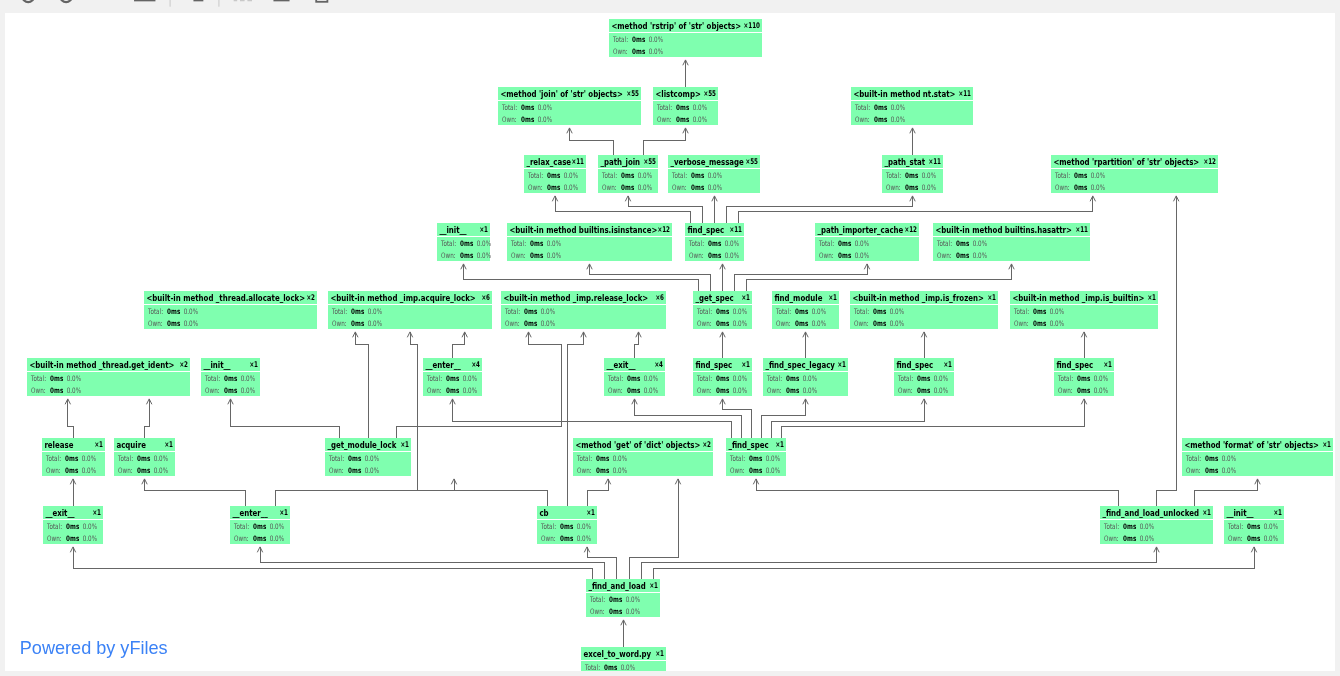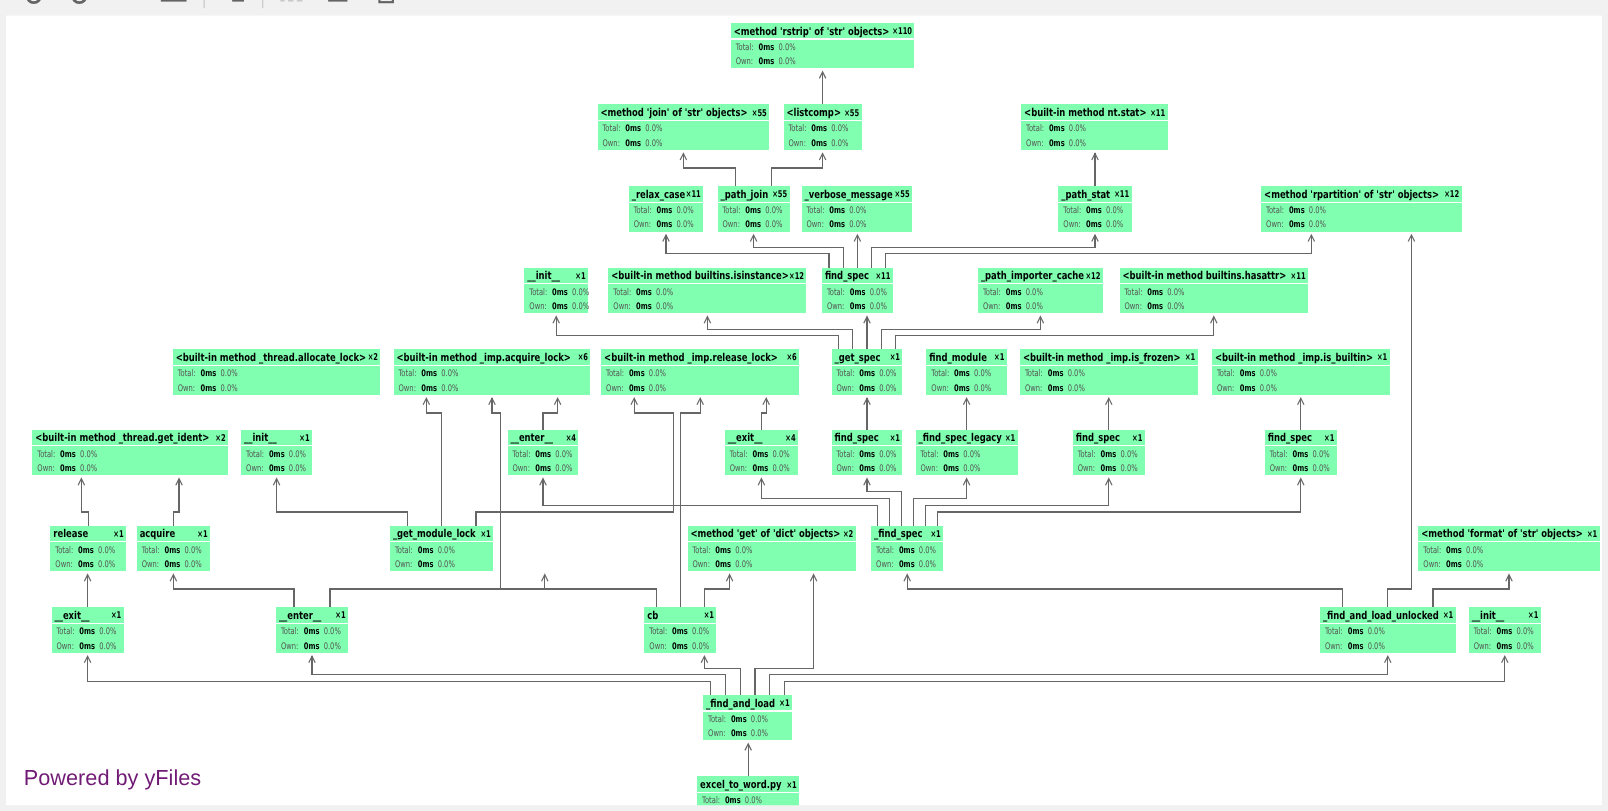--- a/index.html
+++ b/index.html
@@ -3,21 +3,21 @@
 <meta charset="utf-8">
 <style>
   html,body{margin:0;padding:0;}
   body{width:1340px;height:676px;overflow:hidden;background:#f1f1f1;
        font-family:"DejaVu Sans","Liberation Sans",sans-serif;}
   #app{position:relative;width:1340px;height:676px;}
   #toolbar{position:absolute;left:0;top:0;width:1340px;height:13px;background:#f1f1f1;overflow:hidden;}
   #toolbar svg{position:absolute;left:0;top:-16px;}
   #canvas{position:absolute;left:5px;top:13px;width:1330px;height:658px;background:#fff;overflow:hidden;}
   #gsvg{position:absolute;left:-5px;top:-13px;}
-  #wm{position:absolute;left:14.8px;top:625px;font-size:18.1px;color:#701a75;
+  #wm{position:absolute;left:14.8px;top:625px;font-size:18.1px;color:#3b82f6;
       font-family:"Liberation Sans","DejaVu Sans",sans-serif;}
 </style>
 </head>
 <body>
 
 <div id="app">
  <div id="toolbar">
    <svg width="1340" height="40" id="tbsvg">
         <g>
           <circle cx="28.2" cy="12.6" r="5.6" fill="none" stroke="#646464" stroke-width="2.3"></circle>

